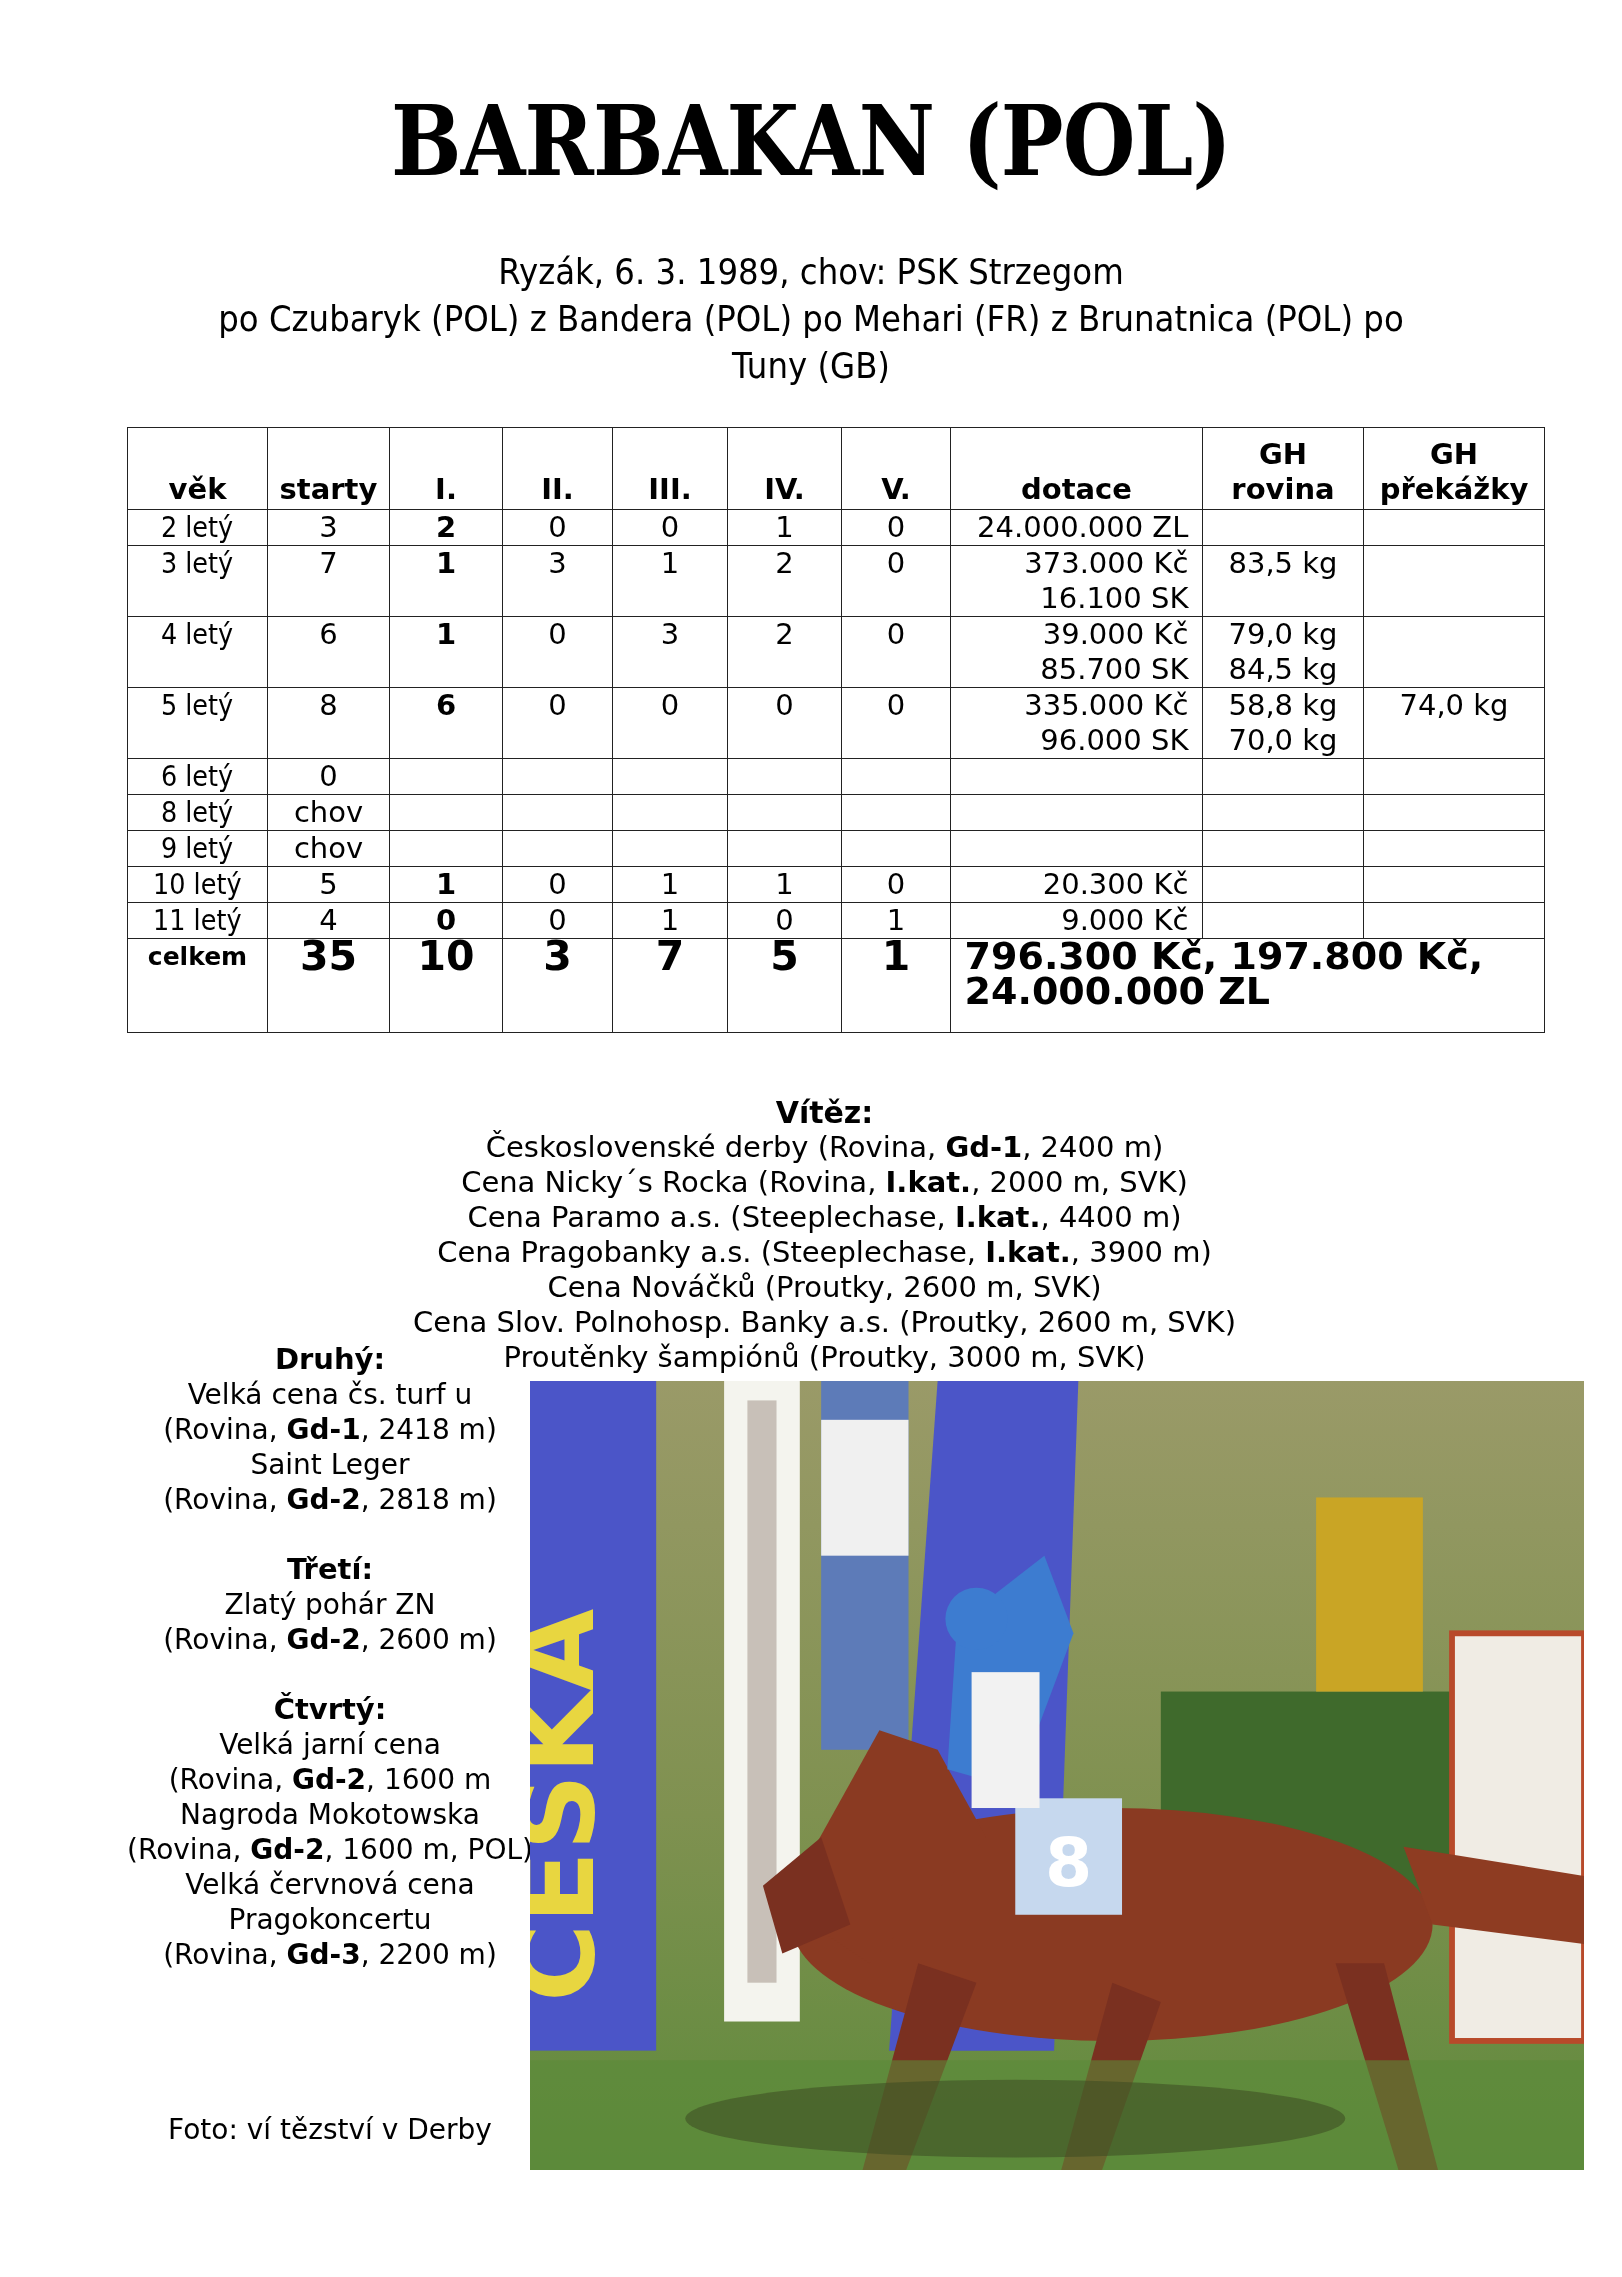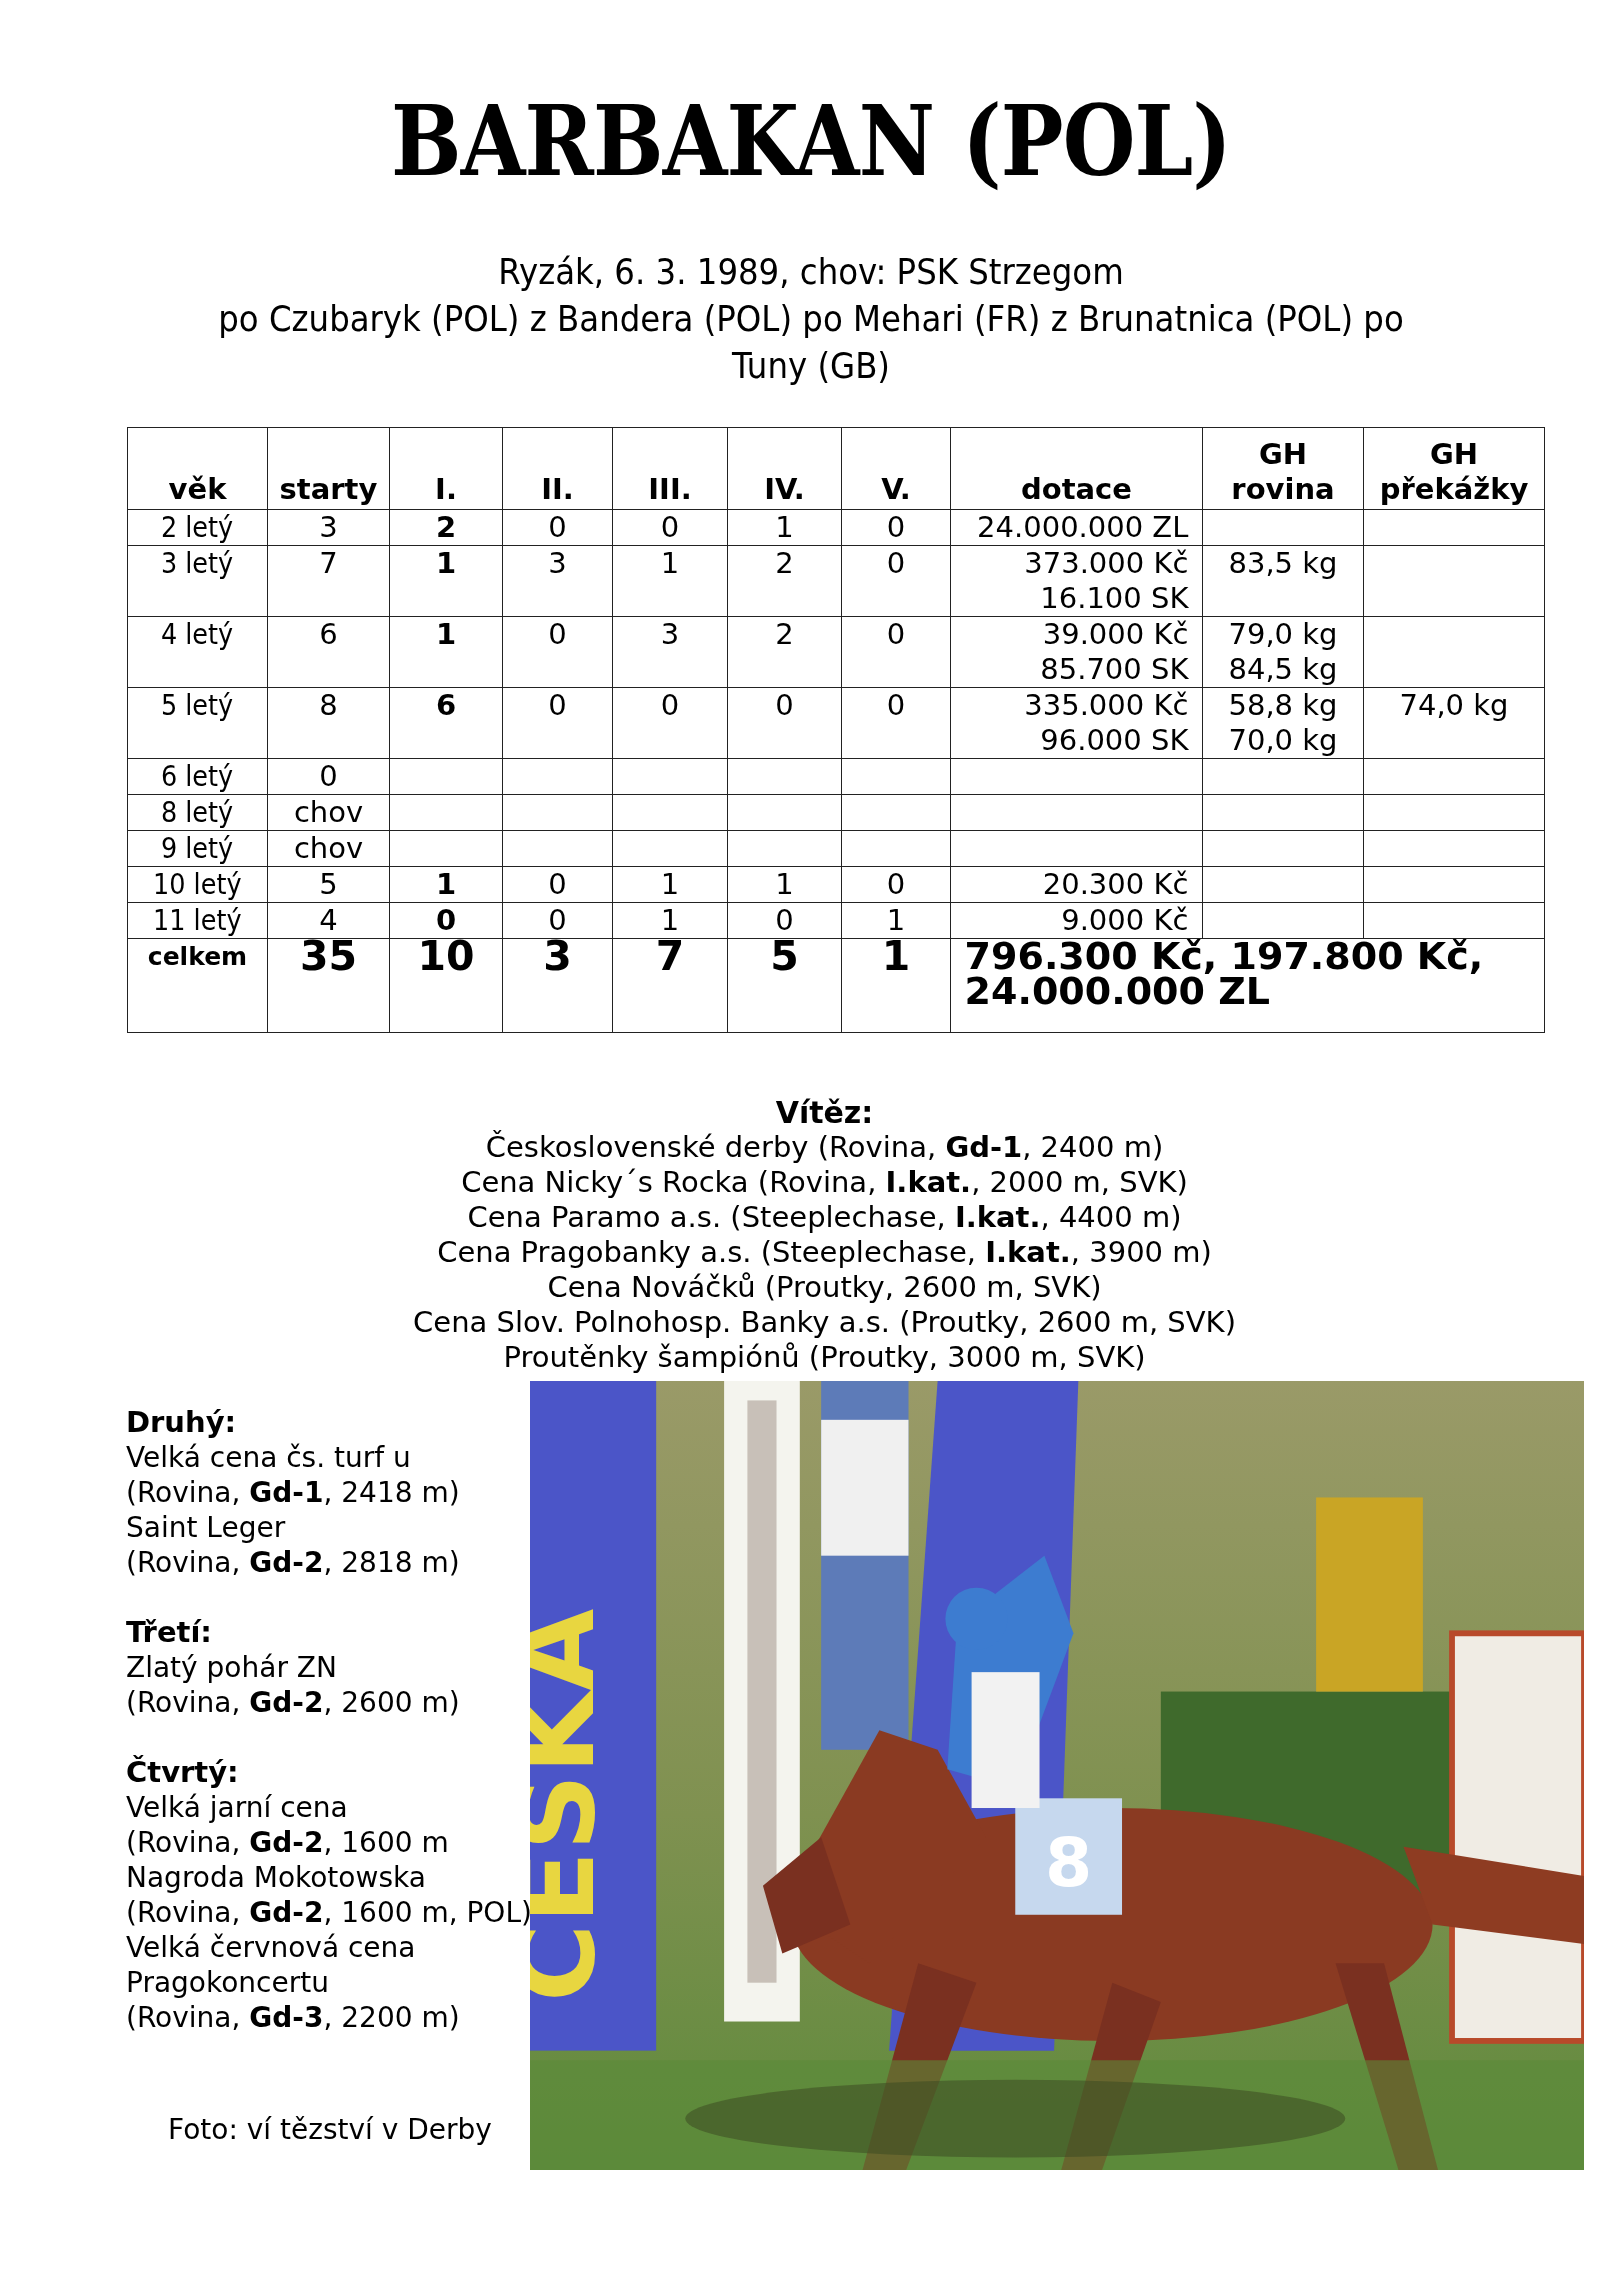--- a/index.html
+++ b/index.html
@@ -13,21 +13,21 @@
   .c { text-align:center; }
   .r { text-align:right; padding-right:13.6px !important; }
   .b { font-weight:bold; }
   .narrow span { display:inline-block; transform:scaleX(0.88); }
   tr.tot td { height:93px; }
   .totbig { font-size:41px; font-weight:bold; line-height:49px; padding-top:0; }
   .totsum { font-size:38px; font-weight:bold; line-height:49px; padding-left:13.6px !important; text-align:left; }
   .celk { font-weight:bold; font-size:25px; }
   .winners { position:absolute; left:291px; width:1067px; top:1095px; text-align:center; font-size:29px; line-height:35px; }
   .winners .wt { font-weight:bold; font-size:30px; }
-  .left { position:absolute; left:126px; width:408px; top:1405px; font-size:28px; line-height:35px; }
+  .left { position:absolute; left:126px; width:408px; top:1342px; text-align:center; font-size:28px; line-height:35px; }
   .left .h { font-weight:bold; font-size:29px; }
   .left .gap { height:35px; }
   .foto { position:absolute; left:126px; width:408px; top:2112px; text-align:center; font-size:28px; line-height:35px; }
   .photo { position:absolute; left:530px; top:1381px; width:1054px; height:789px; overflow:hidden; background:#6f8a48; }
   .photo svg { width:100%; height:100%; display:block; }
 </style>
 </head>
 <body>
 
 <div class="title">BARBAKAN (POL)</div>

